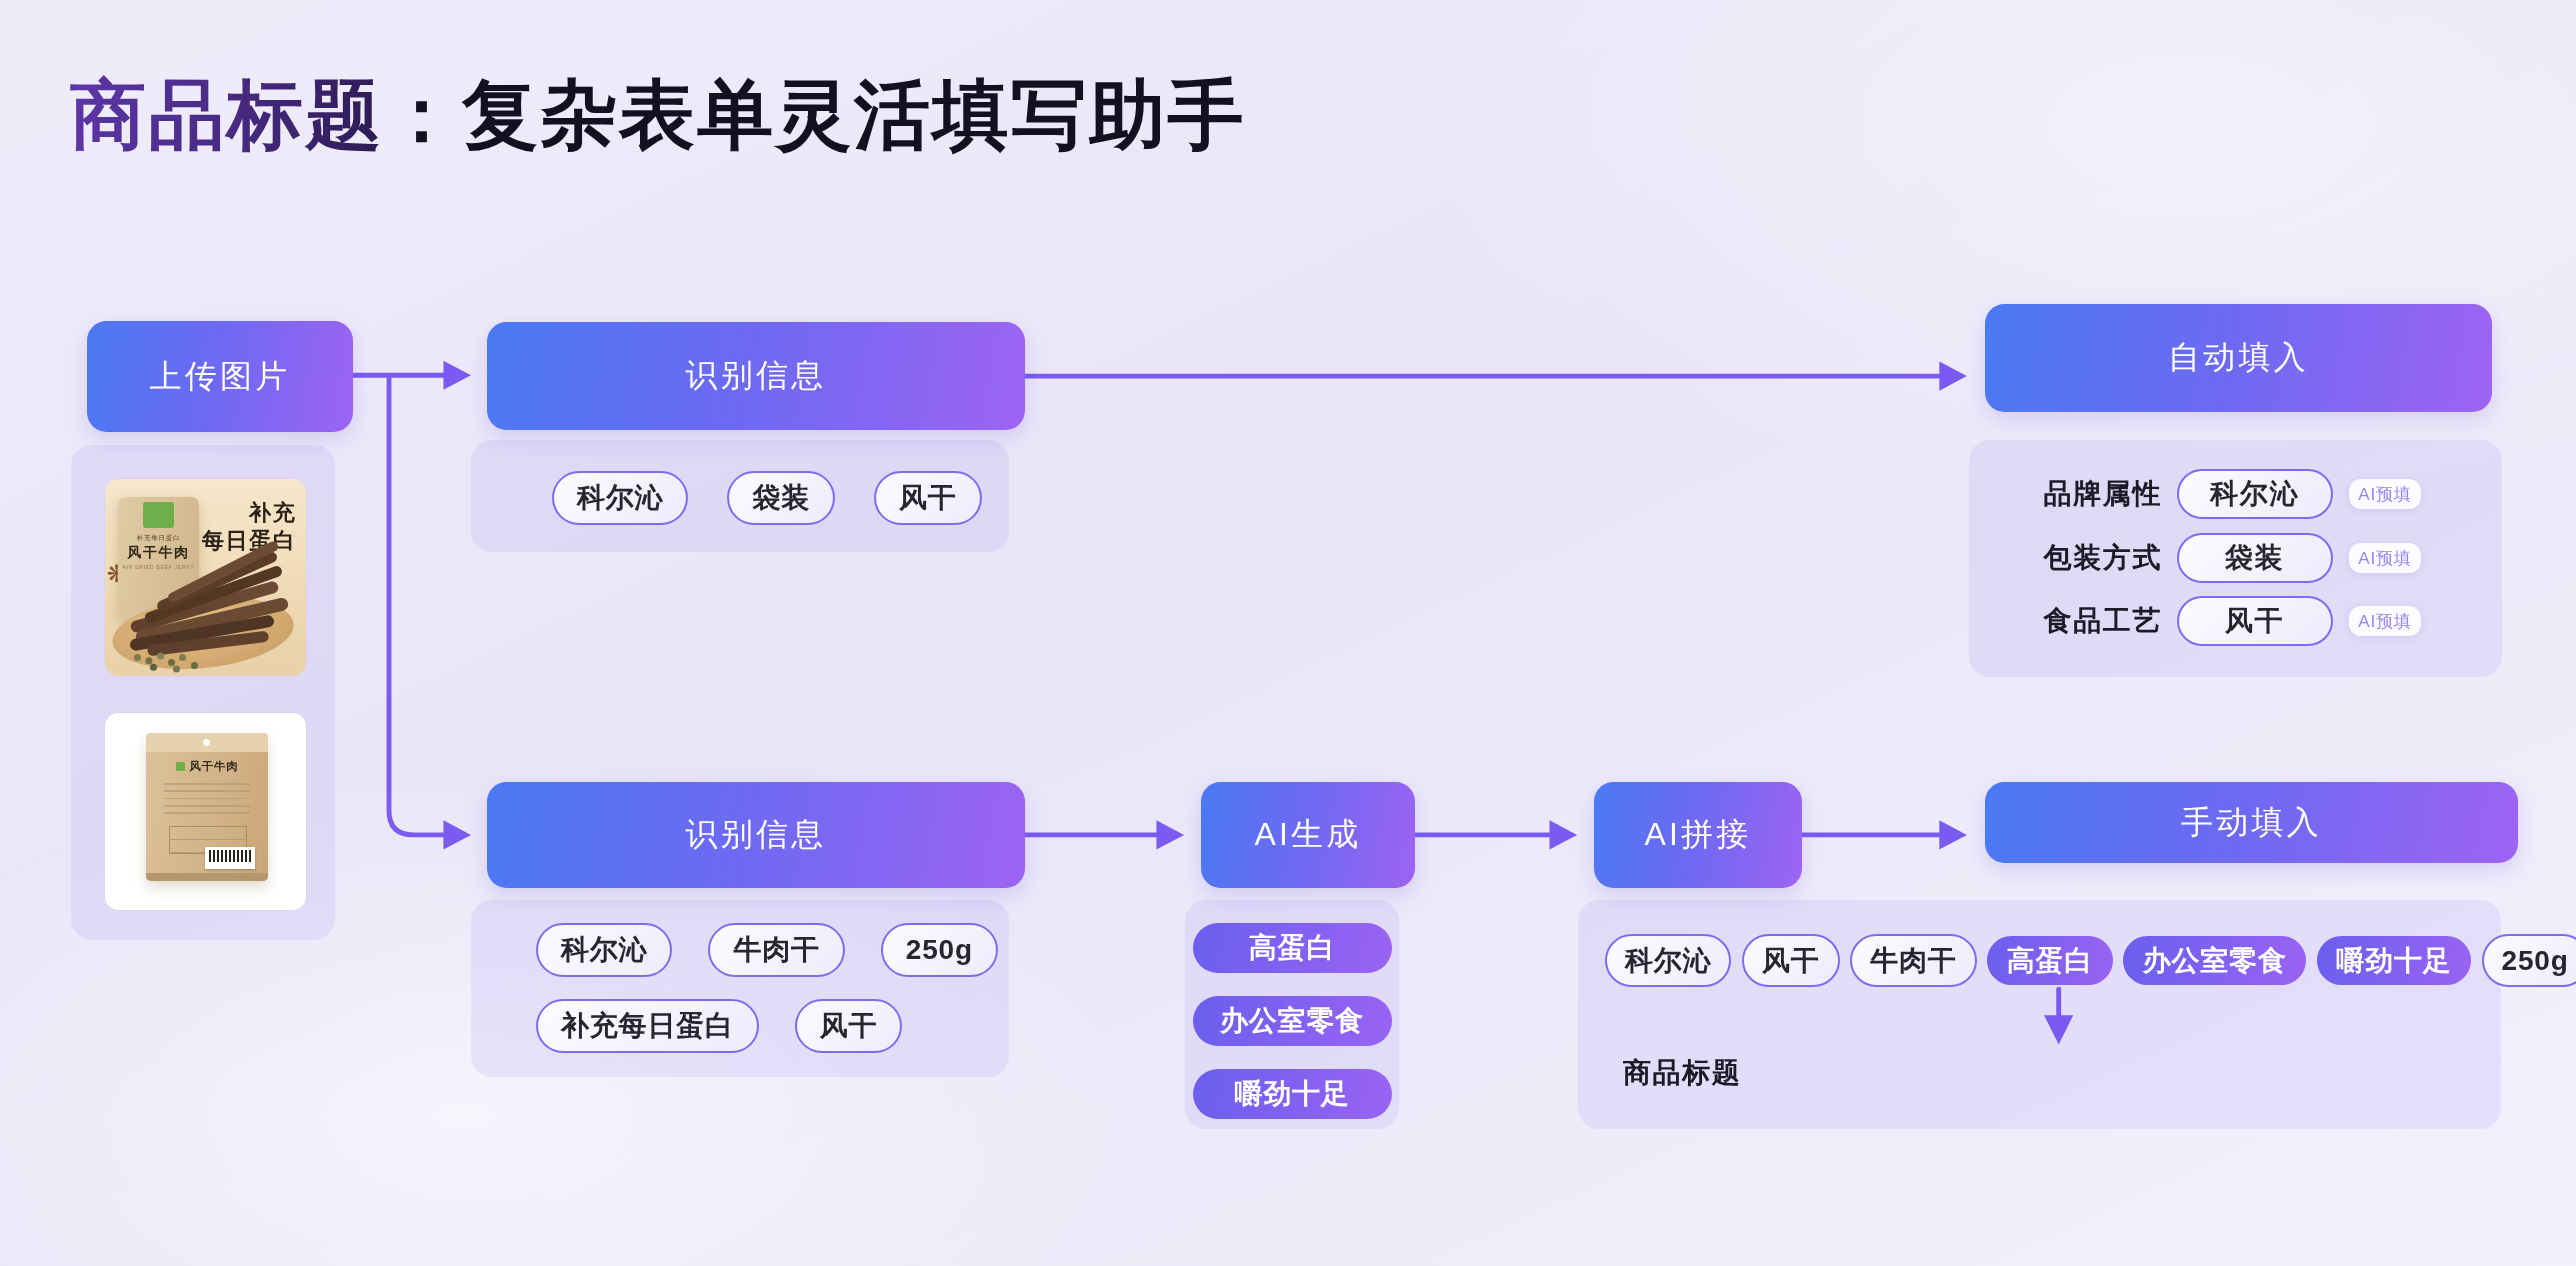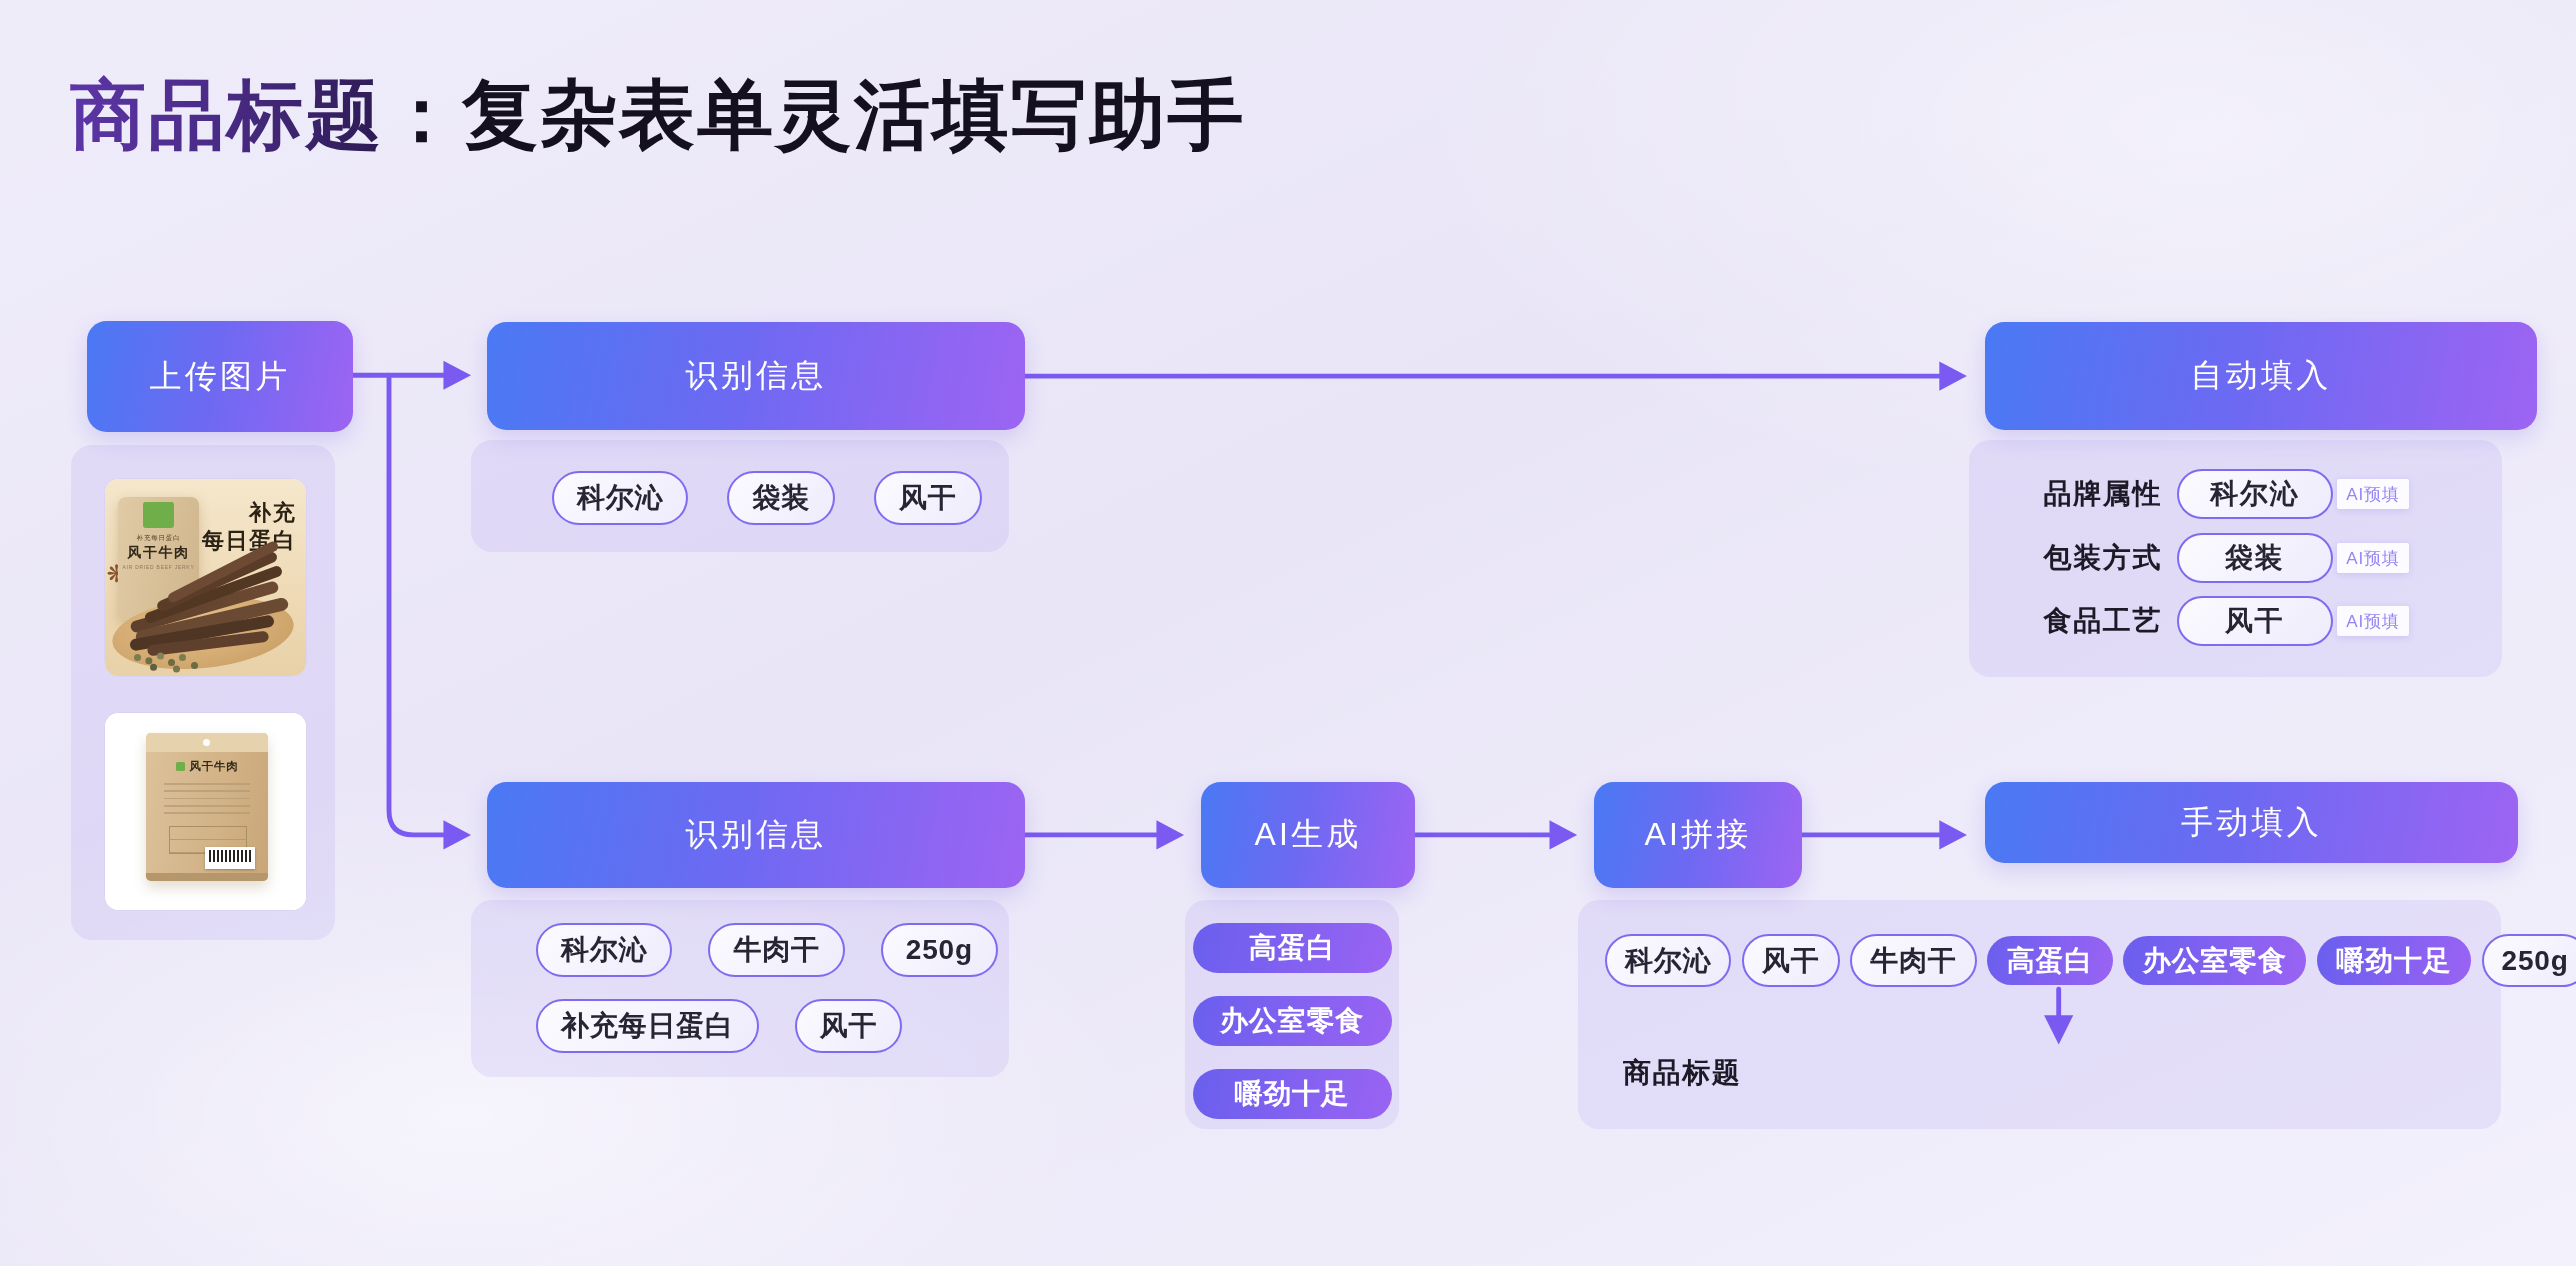--- a/index.html
+++ b/index.html
@@ -64,21 +64,21 @@
   
   .form-row{position:absolute;left:1969px;width:533px;height:50px;display:flex;align-items:center;}
   .form-row .flabel{width:193px;text-align:right;font-size:28px;font-weight:700;color:#1d1926;letter-spacing:1.6px;}
   .form-row .fpill{
     margin-left:14.6px;width:156px;height:50px;border-radius:811px;box-sizing:border-box;
     border:2.4px solid #7e6bf0;background:linear-gradient(135deg,#fcfbff,#eeebfc);
     display:flex;align-items:center;justify-content:center;
     font-size:28px;font-weight:700;color:#272433;letter-spacing:1.6px;
   }
   .badge{
-    margin-left:4px;background:#fcfbff;border-radius:2px;padding:3.2px 9.7px;
+    margin-left:16px;background:#fcfbff;border-radius:12px;padding:3.2px 9.7px;
     font-size:17px;font-weight:500;color:#9486f3;letter-spacing:0.8px;
     box-shadow:0 1.6px 6.5px rgba(120,90,235,.16);
   }
 
   
   .result-tags{left:1605px;top:934px;gap:10.6px;}
   .result-tags .tag{height:49px;padding:0 18px;font-size:28px;}
   .result-tags .tag.filled{padding:0 19.5px;}
   .result-row{position:absolute;left:1623px;top:1054px;width:861px;display:flex;align-items:center;}
   .result-row .rlabel{font-size:28px;font-weight:700;color:#1d1926;letter-spacing:1.6px;}
@@ -148,21 +148,21 @@
     <polygon points="2388,445 2388,481 2422,463"></polygon>
     <polygon points="1424,1010 1424,1046 1458,1028"></polygon>
     <polygon points="1908,1010 1908,1046 1942,1028"></polygon>
     <polygon points="2388,1010 2388,1046 2422,1028"></polygon>
     <polygon points="2517,1250 2553,1250 2535,1286"></polygon>
   </g>
 </svg>
 
 <div class="node" style="left:71px;top:321px;width:266px;height:111px;">上传图片</div>
 <div class="node" style="left:471px;top:322px;width:538px;height:108px;">识别信息</div>
-<div class="node" style="left:1969px;top:322px;width:552px;height:108px;">自动填入</div>
+<div class="node" style="left:1969px;top:304px;width:507px;height:108px;">自动填入</div>
 
 <div class="node" style="left:471px;top:782px;width:538px;height:106px;">识别信息</div>
 <div class="node" style="left:1185px;top:782px;width:214px;height:106px;">AI生成</div>
 <div class="node" style="left:1578px;top:782px;width:208px;height:106px;">AI拼接</div>
 <div class="node" style="left:1969px;top:782px;width:533px;height:81px;">手动填入</div>
 
 <div class="panel" style="left:71px;top:445px;width:264px;height:495px;"></div>
 <div class="panel" style="left:471px;top:440px;width:538px;height:112px;"></div>
 <div class="panel" style="left:1969px;top:440px;width:533px;height:237px;"></div>
 <div class="panel" style="left:471px;top:900px;width:538px;height:177px;"></div>

